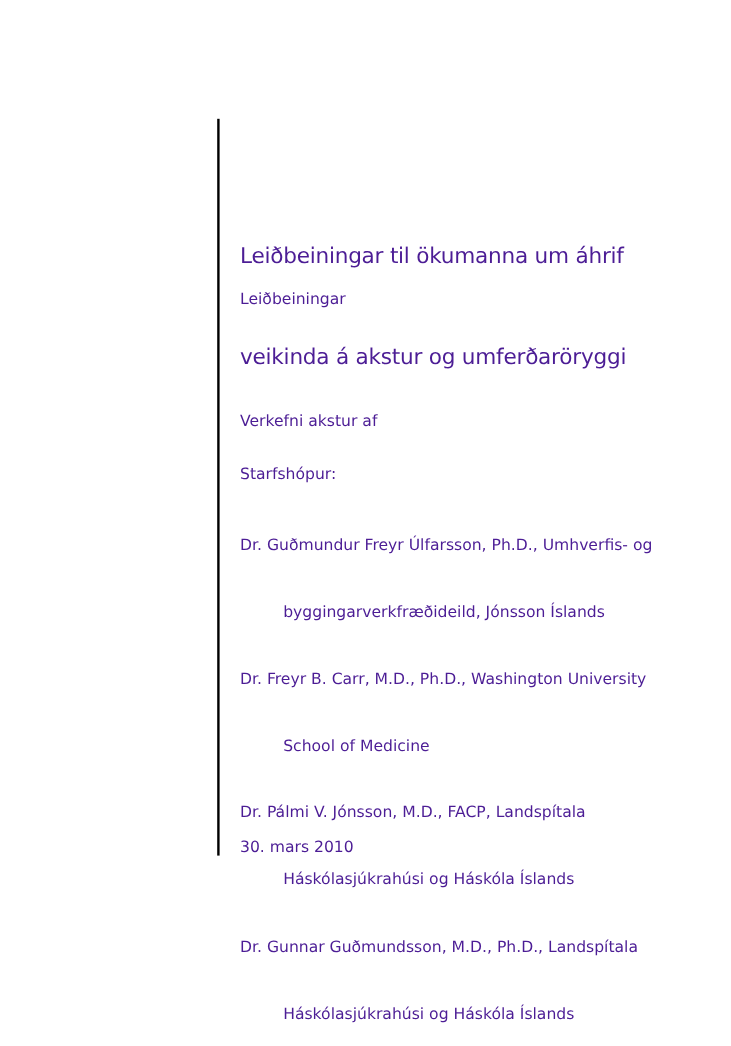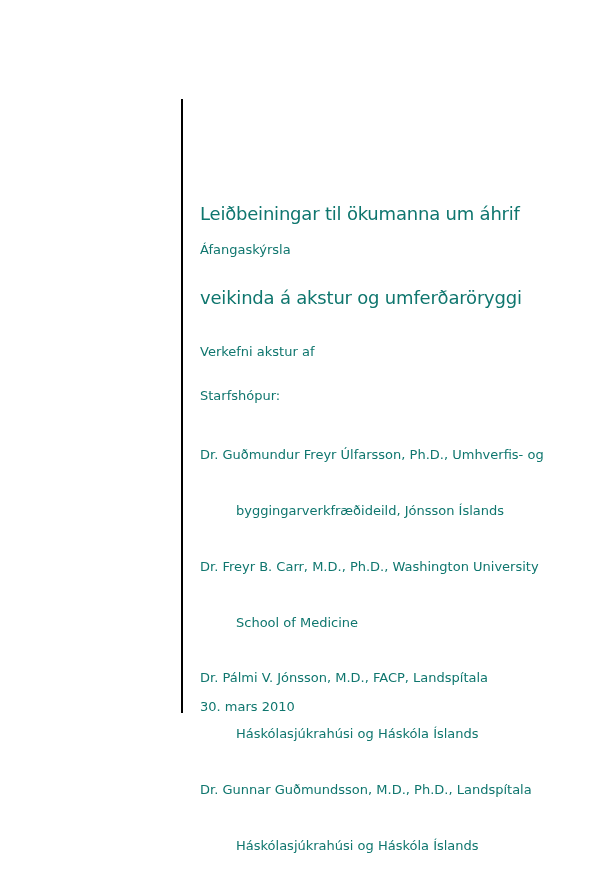--- a/index.html
+++ b/index.html
@@ -5,21 +5,21 @@
   html, body {
     margin: 0;
     padding: 0;
     background: #ffffff;
   }
   .page {
     position: relative;
     width: 609px;
     height: 872px;
     background: #ffffff;
-    color: #0f766e;
+    color: #4c1d95;
     font-family: "DejaVu Sans", "Liberation Sans", sans-serif;
     overflow: hidden;
   }
   .rule {
     position: absolute;
     left: 181px;
     top: 99px;
     width: 2px;
     height: 614px;
     background: #000000;
@@ -71,21 +71,21 @@
 
 <div class="page">
 
   <div class="rule"></div>
 
   <div class="txt title">
     <div>Leiðbeiningar til ökumanna um áhrif</div>
     <div>veikinda á akstur og umferðaröryggi</div>
   </div>
 
-  <div class="txt report-type">Áfangaskýrsla</div>
+  <div class="txt report-type">Leiðbeiningar</div>
 
   <div class="txt funding">
     <div class="funding-intro">Verkefni akstur af</div>
   </div>
 
   <div class="txt team-heading">Starfshópur:</div>
 
   <div class="txt team">
     <div class="team-line">Dr. Guðmundur Freyr Úlfarsson, Ph.D., Umhverfis- og</div>
     <div class="team-line indent">byggingarverkfræðideild, Jónsson Íslands</div>

